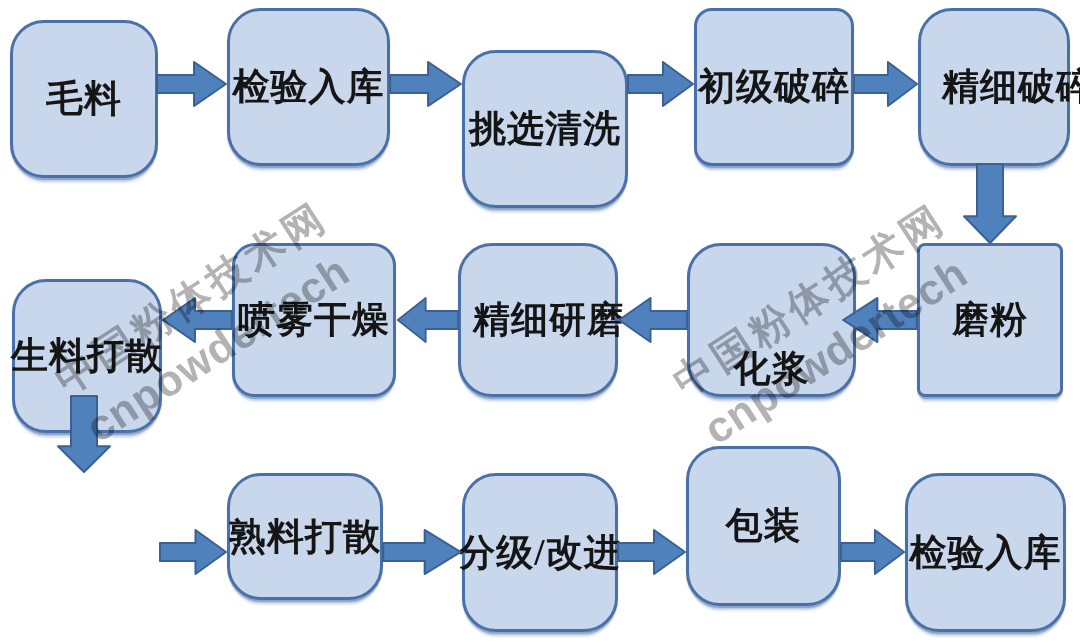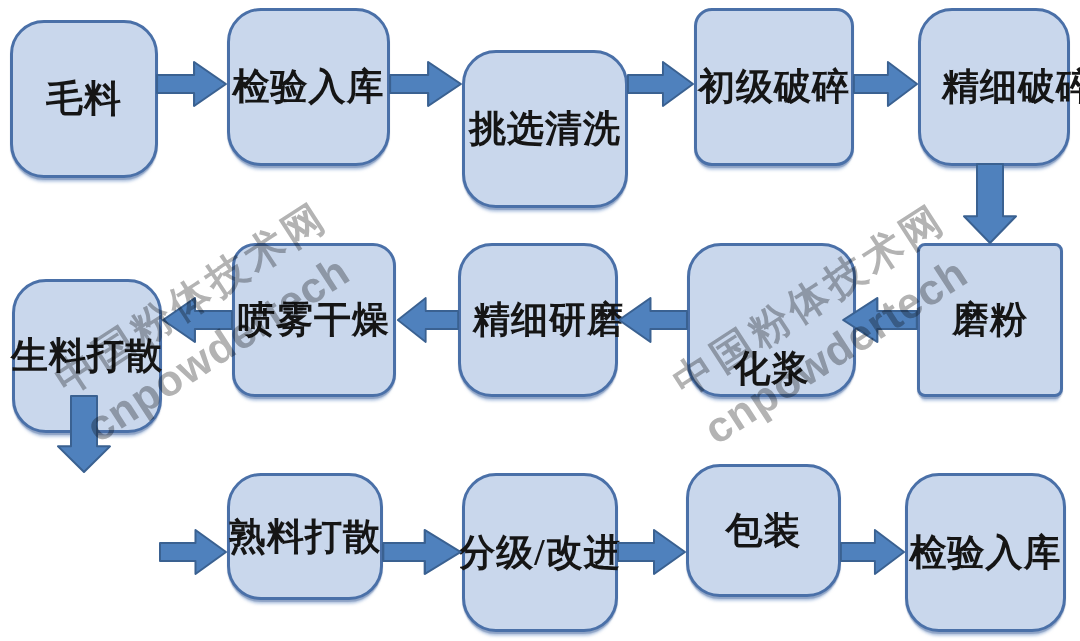--- a/index.html
+++ b/index.html
@@ -46,21 +46,21 @@
   
   .b6 {left:12px;  top:243px; width:150px; height:154px;margin-top:36px;}
   .b7 {left:232px; top:243px; width:164px; height:154px;border-radius:23px;}
   .b8 {left:458px; top:243px; width:160px; height:154px;padding-left:22px;}
   .b9 {left:687px; top:243px; width:169px; height:154px;align-items:flex-end;}
   .b10{left:917px; top:243px; width:146px; height:154px;border-radius:8px;}
   
   .b11{left:10px;  top:473px; width:150px; height:159px;}
   .b12{left:227px; top:473px; width:156px; height:127px;}
   .b13{left:462px; top:473px; width:156px; height:159px;}
-  .b14{left:686px; top:464px; width:155px; height:133px;}
+  .b14{left:686px; top:446px; width:155px; height:160px;}
   .b15{left:905px; top:473px; width:161px; height:159px;}
 
   .arrow{position:absolute;z-index:2;overflow:visible;}
   .arrow polygon{
     fill:var(--arrow-fill);
     stroke:var(--arrow-border);
     stroke-width:2;
     stroke-linejoin:round;
   }
   

